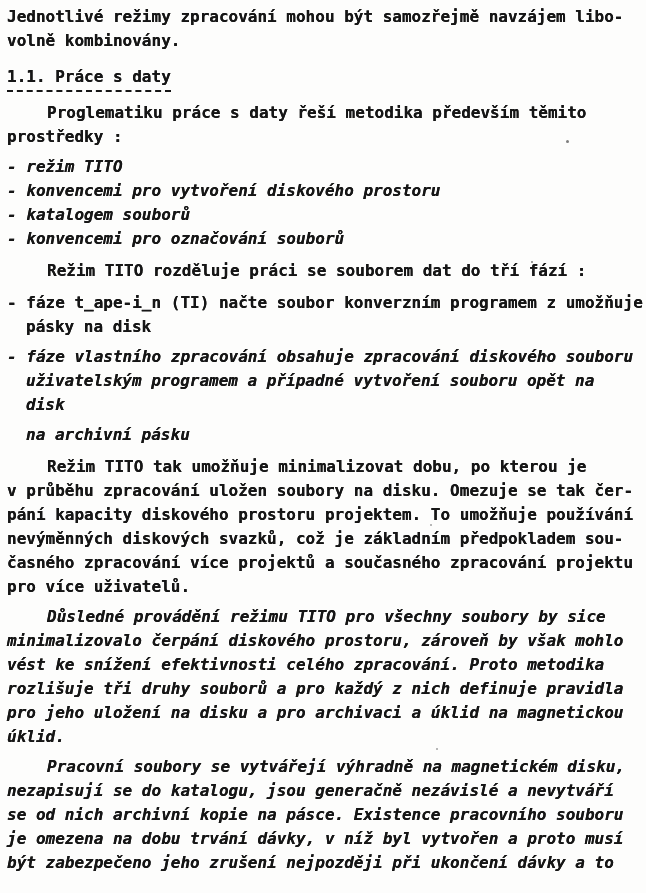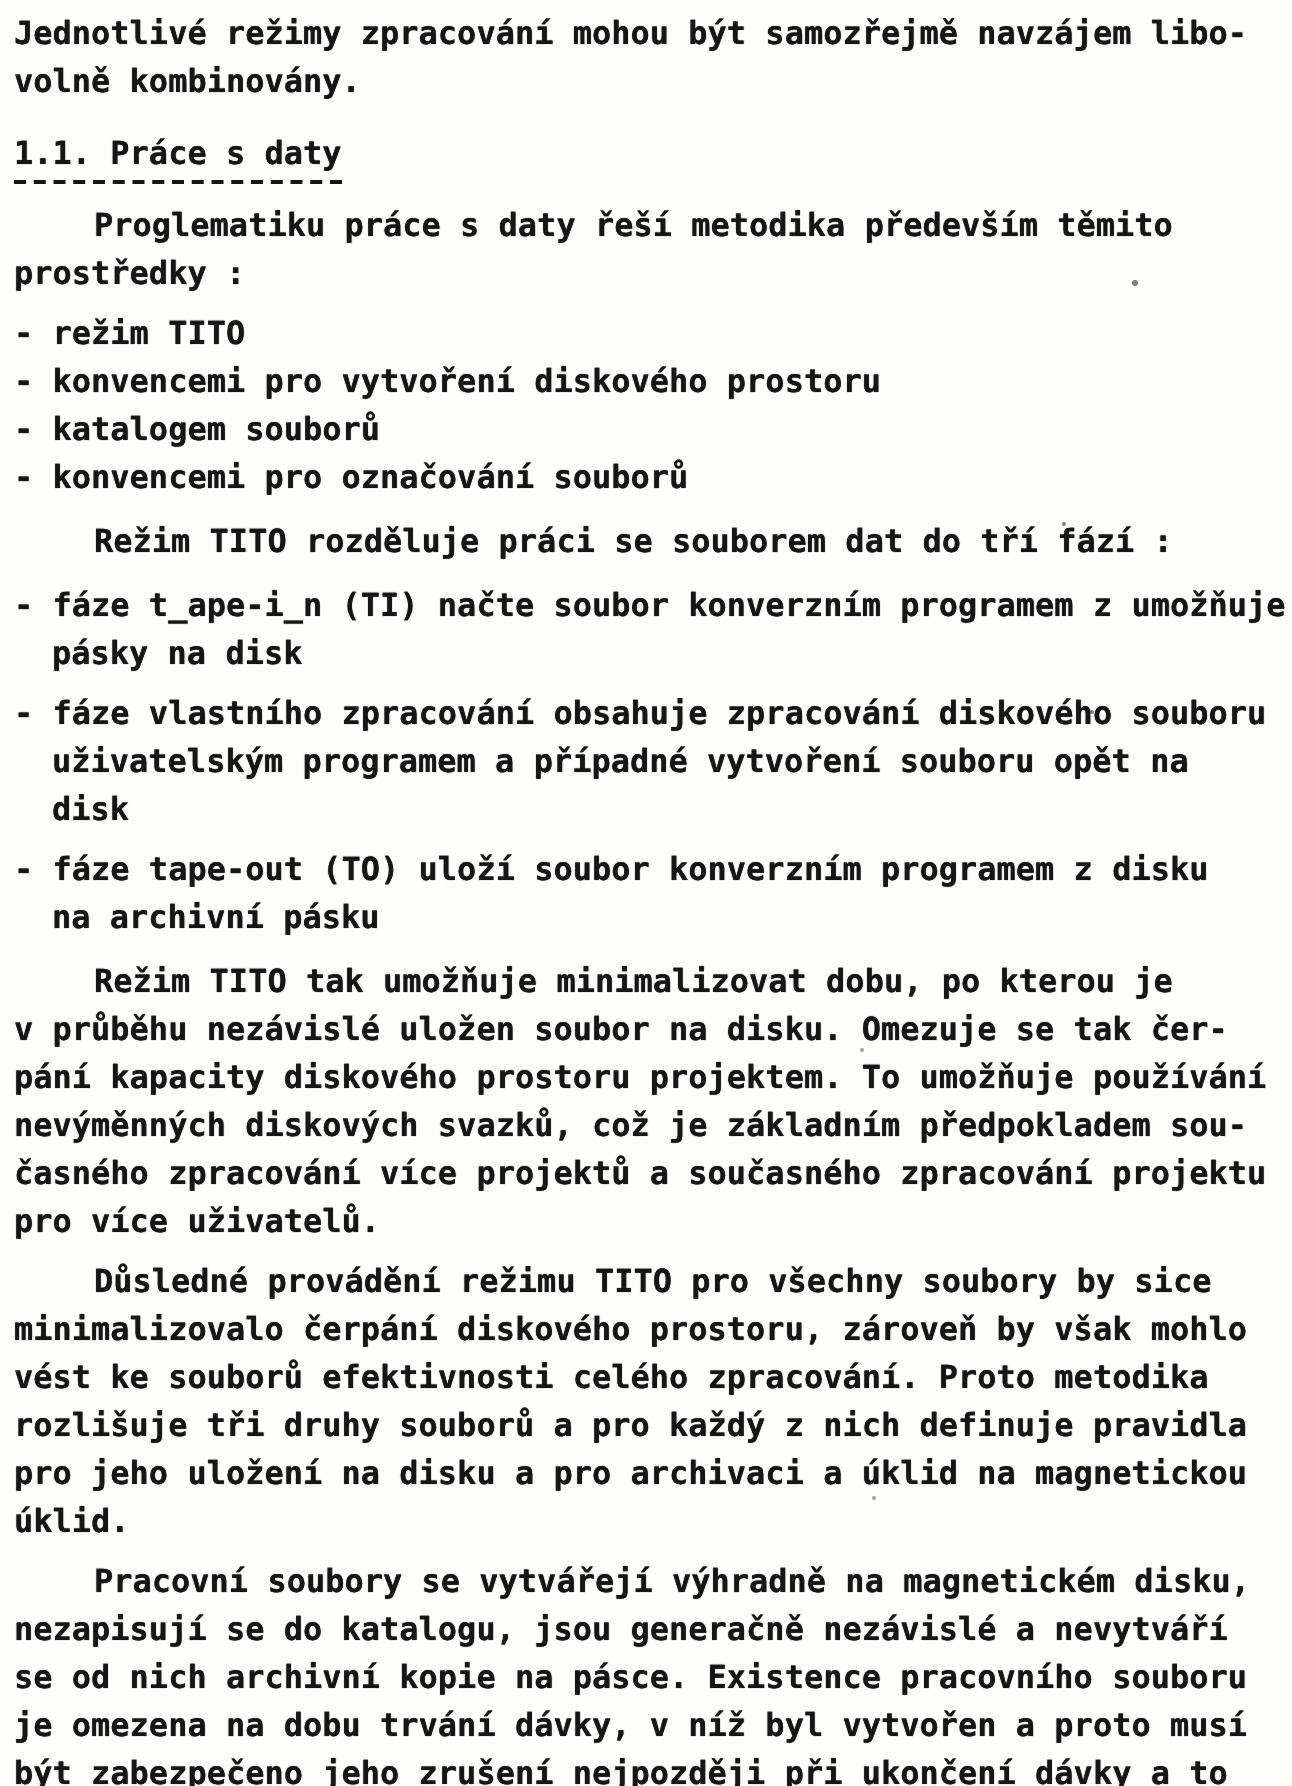--- a/index.html
+++ b/index.html
@@ -29,21 +29,21 @@
   .pfirst{padding-left:40px;}
   
   .cont{padding-left:19px;}
   .heading-block{margin-top:12px;margin-bottom:12px;}
   .heading-text{
     display:inline-block;
     border-bottom:2px dashed var(--ink);
     padding-bottom:1px;
     text-align:center;
   }
-  .gap-6{margin-top:6px;}
+  .gap-6{margin-top:6px;font-style:italic;}
   .gap-8{margin-top:8px;}
   
   .speck{
     position:absolute;width:3px;height:3px;border-radius:50%;
     background:var(--ink);opacity:.55;
   }
   .speck.s1{left:566px;top:140px;}
   .speck.s2{left:531px;top:261px;width:2px;height:2px;}
   .speck.s3{left:545px;top:355px;width:2px;height:2px;}
   .speck.s4{left:430px;top:524px;width:2px;height:2px;opacity:.4;}
@@ -84,37 +84,36 @@
     <div class="line cont">pásky na disk</div>
   </div>
 
   <div class="gap-6">
     <div class="line">- fáze vlastního zpracování obsahuje zpracování diskového souboru</div>
     <div class="line cont">uživatelským programem a případné vytvoření souboru opět na</div>
     <div class="line cont">disk</div>
   </div>
 
   <div class="gap-6">
-    <div class="line">- fáze tape-out (TO) uloží soubor konverzním programem z disku</div>
     <div class="line cont">na archivní pásku</div>
   </div>
 
   <div class="gap-8">
     <div class="line pfirst">Režim TITO tak umožňuje minimalizovat dobu, po kterou je</div>
-    <div class="line">v průběhu nezávislé uložen soubor na disku. Omezuje se tak čer-</div>
+    <div class="line">v průběhu zpracování uložen soubory na disku. Omezuje se tak čer-</div>
     <div class="line">pání kapacity diskového prostoru projektem. To umožňuje používání</div>
     <div class="line">nevýměnných diskových svazků, což je základním předpokladem sou-</div>
     <div class="line">časného zpracování více projektů a současného zpracování projektu</div>
     <div class="line">pro více uživatelů.</div>
   </div>
 
   <div class="gap-6">
     <div class="line pfirst">Důsledné provádění režimu TITO pro všechny soubory by sice</div>
     <div class="line">minimalizovalo čerpání diskového prostoru, zároveň by však mohlo</div>
-    <div class="line">vést ke souborů efektivnosti celého zpracování. Proto metodika</div>
+    <div class="line">vést ke snížení efektivnosti celého zpracování. Proto metodika</div>
     <div class="line">rozlišuje tři druhy souborů a pro každý z nich definuje pravidla</div>
     <div class="line">pro jeho uložení na disku a pro archivaci a úklid na magnetickou</div>
     <div class="line">úklid.</div>
   </div>
 
   <div class="gap-6">
     <div class="line pfirst">Pracovní soubory se vytvářejí výhradně na magnetickém disku,</div>
     <div class="line">nezapisují se do katalogu, jsou generačně nezávislé a nevytváří</div>
     <div class="line">se od nich archivní kopie na pásce. Existence pracovního souboru</div>
     <div class="line">je omezena na dobu trvání dávky, v níž byl vytvořen a proto musí</div>

